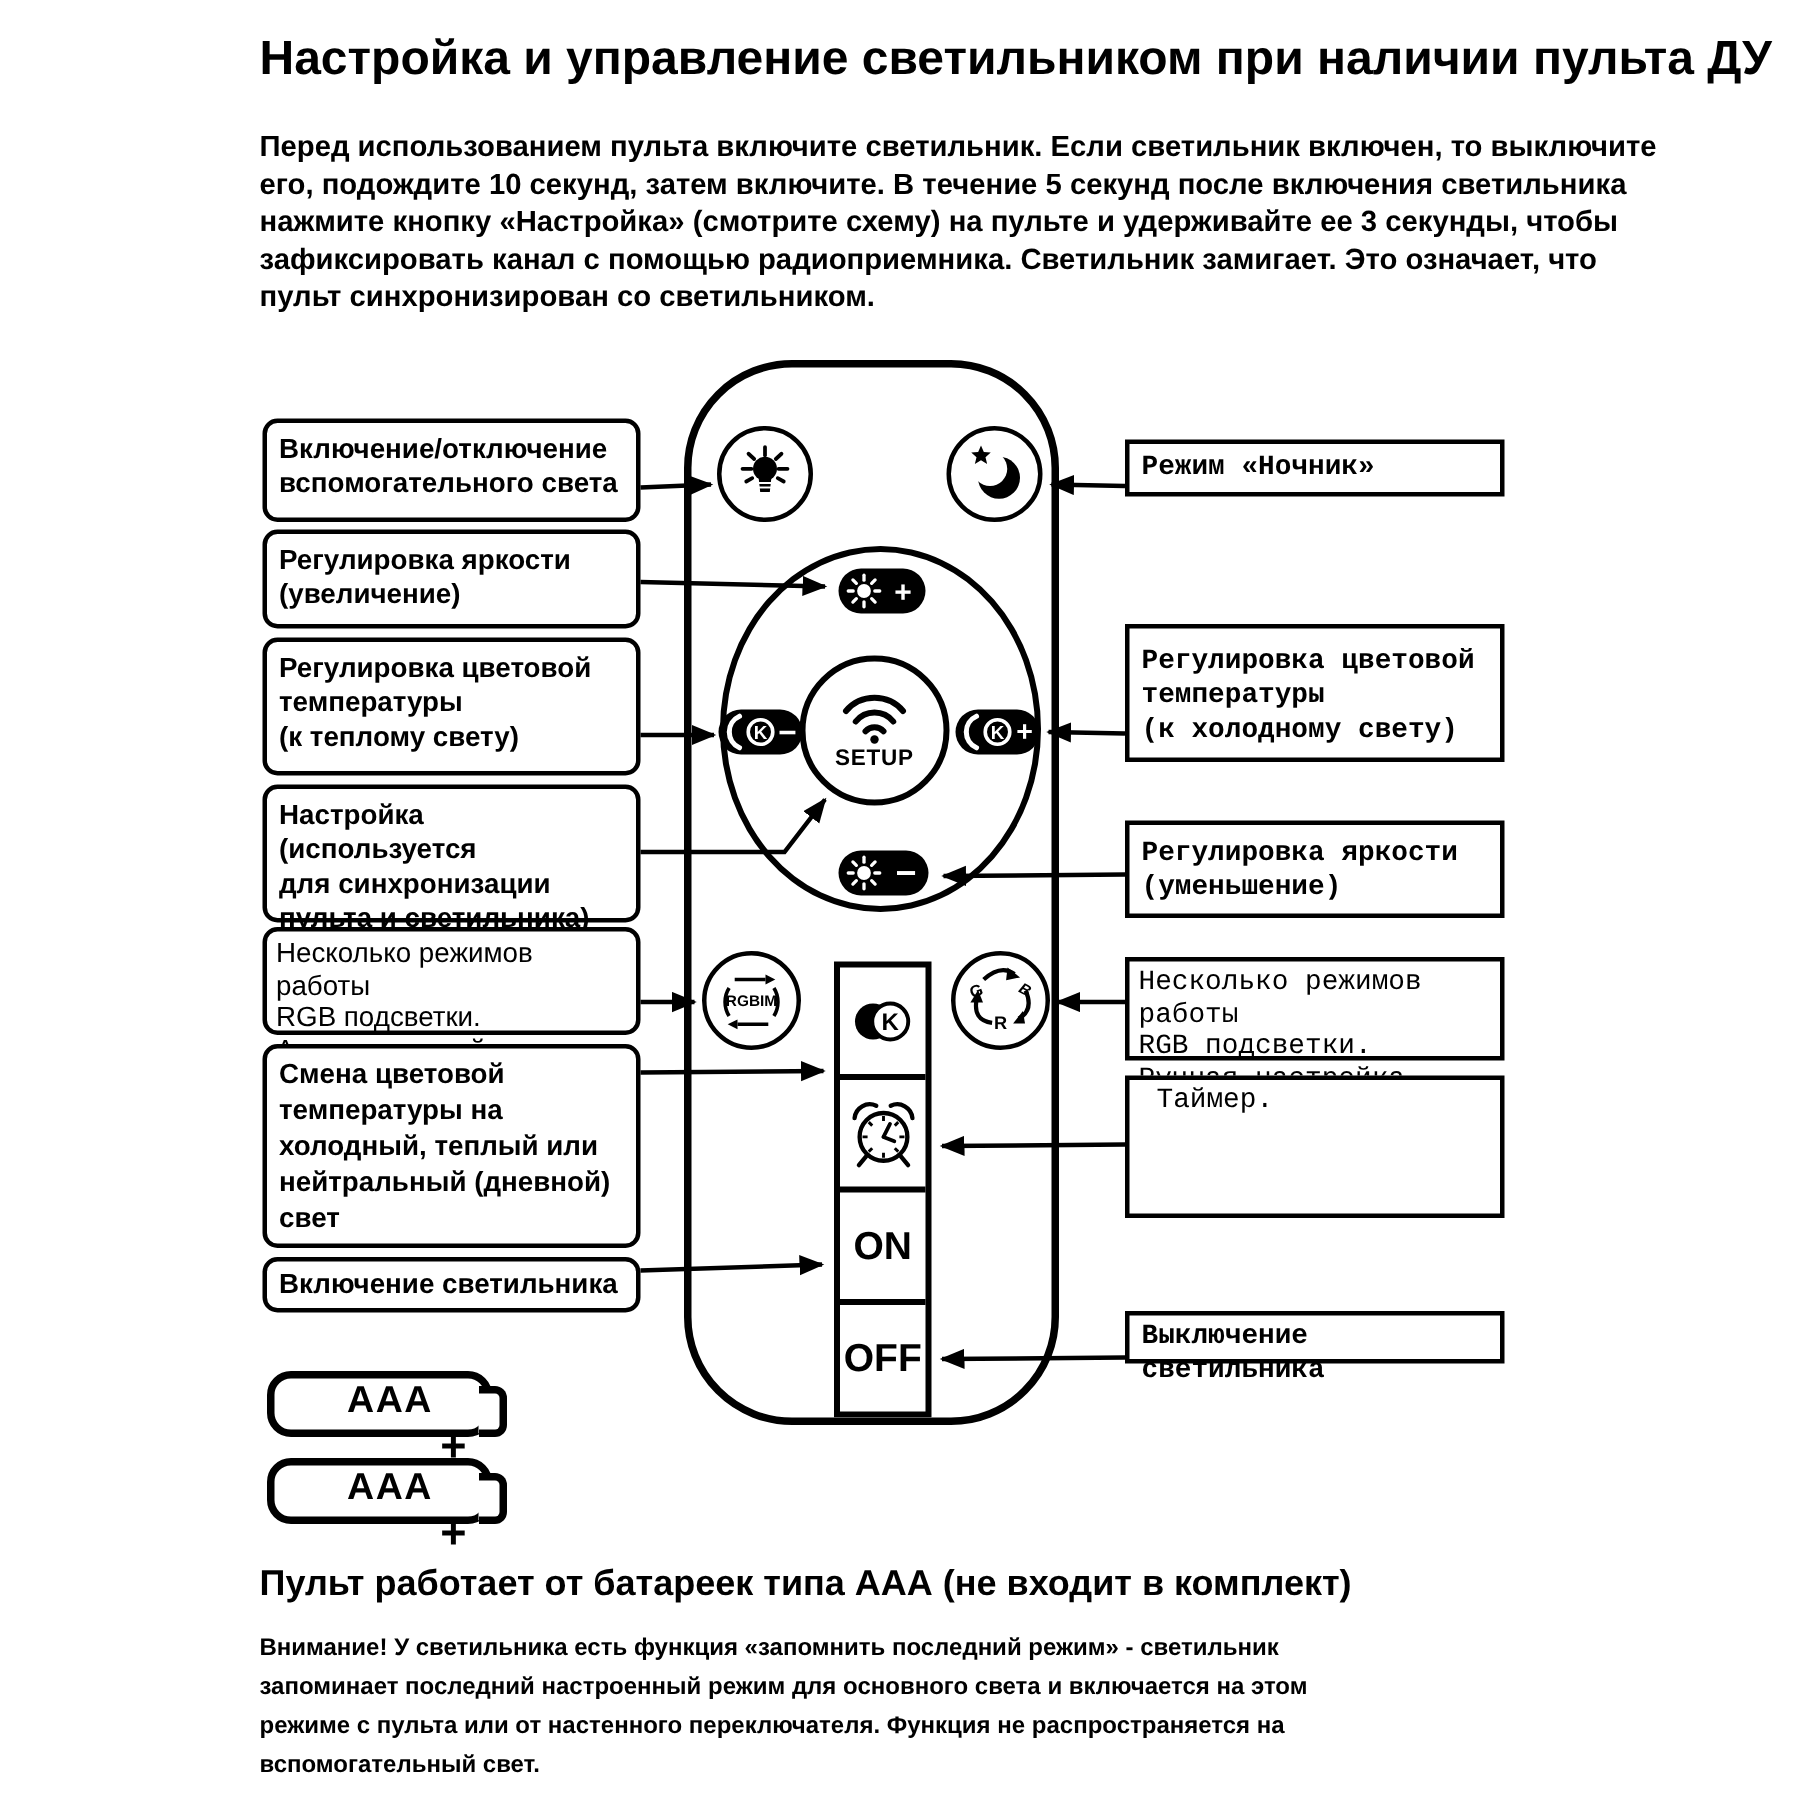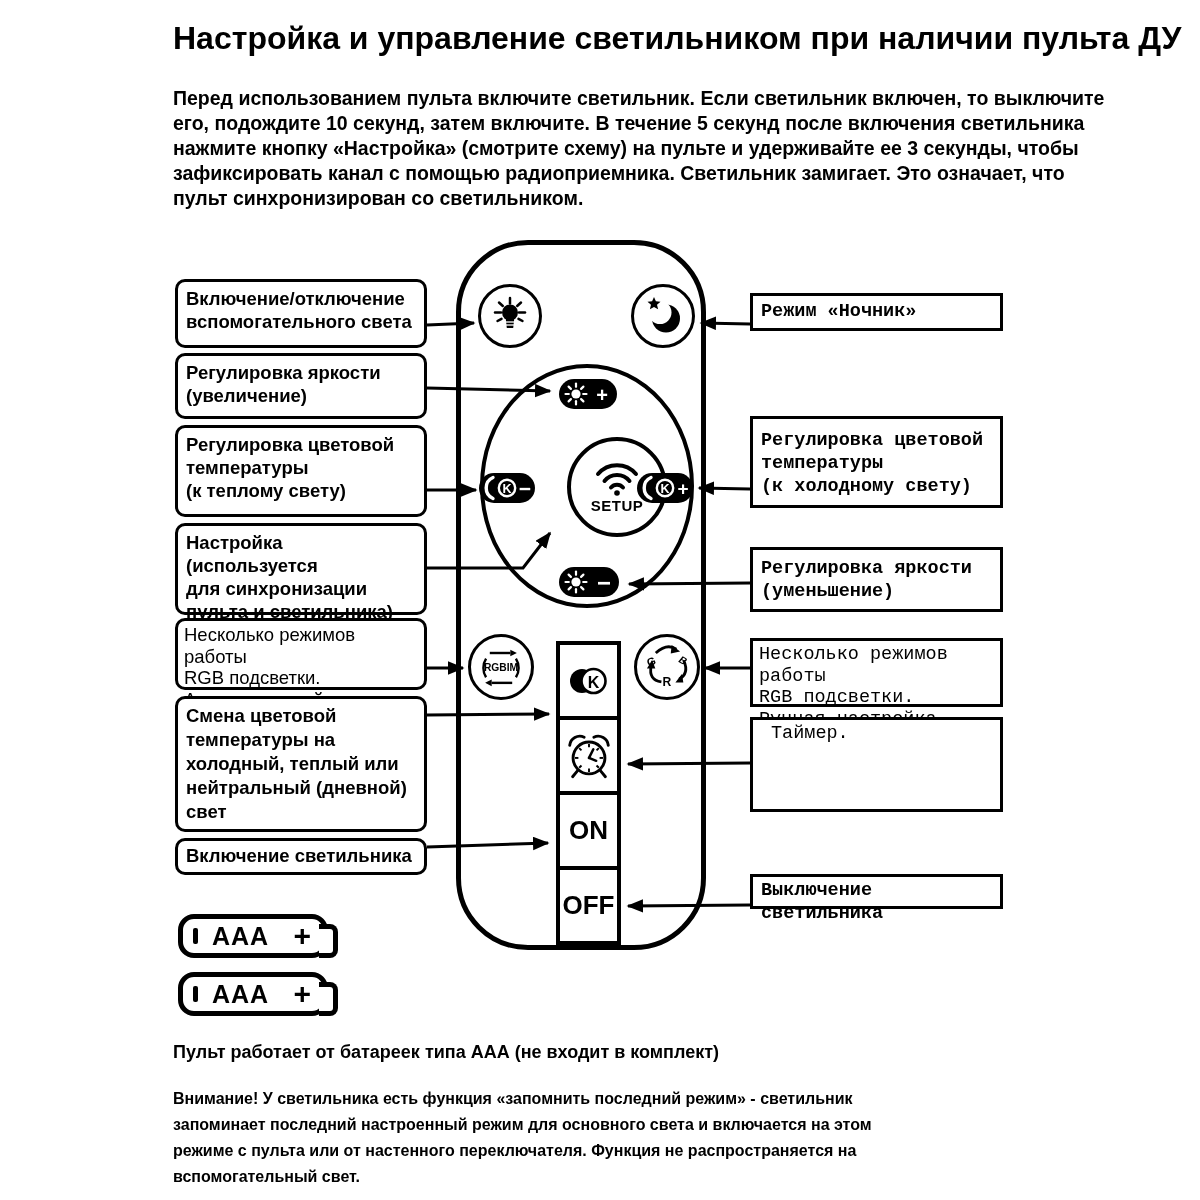--- a/index.html
+++ b/index.html
@@ -2,48 +2,48 @@
 <html><head>
 <meta charset="utf-8">
 <style>
   html,body{margin:0;padding:0;background:#fff;}
   #page{position:relative;width:1200px;height:1200px;background:#fff;overflow:hidden;
         font-family:"Liberation Sans",sans-serif;color:#000;}
   .abs{position:absolute;box-sizing:border-box;}
   #title{left:173px;top:20px;width:1010px;font-size:32px;font-weight:bold;}
   .para{white-space:pre-line;font-weight:bold;}
   #intro{left:173px;top:86px;width:1010px;font-size:19.5px;line-height:25px;}
-  #battery-note{left:173px;top:1042px;width:1010px;font-size:18px;font-weight:bold;}
+  #battery-note{left:173px;top:1042px;width:1010px;font-size:24px;font-weight:bold;}
   #warning{left:173px;top:1086px;width:1010px;font-size:16px;line-height:26px;}
   .box{position:absolute;box-sizing:border-box;border:3px solid #000;background:#fff;
        font-size:18.5px;font-weight:bold;line-height:23px;padding:5px 8px;
        white-space:pre-line;z-index:5;}
   .box.reg{font-weight:400;line-height:21.5px;padding:3px 6px;}
   .lbox{left:175px;width:252px;border-radius:10px;}
   .rbox{left:750px;width:253px;font-family:Liberation Mono, monospace;}
   
   .remote-body{left:456px;top:240px;width:250px;height:710px;border:5px solid #000;
                border-radius:72px;background:#fff;z-index:1;}
   .bigellipse{left:480px;top:364px;width:214px;height:244px;border:4px solid #000;
               border-radius:50%;z-index:2;}
   .cbtn{border:3.5px solid #000;border-radius:50%;background:#fff;z-index:3;
         display:flex;align-items:center;justify-content:center;}
   .pill{background:#000;border-radius:15px;z-index:3;display:flex;align-items:center;justify-content:center;}
-  #setup-btn{left:567px;top:437px;width:100px;height:100px;border:4px solid #000;border-radius:50%;
+  #setup-btn{left:533px;top:437px;width:100px;height:100px;border:4px solid #000;border-radius:50%;
              background:#fff;z-index:3;display:flex;flex-direction:column;align-items:center;
              justify-content:center;gap:1px;}
   #setup-label{font-size:15px;font-weight:bold;letter-spacing:0.5px;}
   #strip{left:556px;top:641px;width:65px;height:304px;border:4px solid #000;background:#fff;
          z-index:3;display:flex;flex-direction:column;}
   .cell{flex:1;display:flex;align-items:center;justify-content:center;}
   .cell + .cell{border-top:4px solid #000;}
   .onoff{font-size:26px;font-weight:bold;}
   
   .battery{left:178px;width:150px;height:44px;border:5.5px solid #000;border-radius:16px;
-           background:#fff;z-index:3;display:flex;align-items:center;}
+           background:#fff;z-index:3;display:flex;align-items:center;flex-direction:column;}
   .bat-bar{width:5px;height:16px;background:#000;margin-left:10px;border-radius:2px;}
   .bat-type{font-size:25px;font-weight:bold;margin-left:14px;letter-spacing:1px;}
   .bat-plus{font-size:30px;font-weight:bold;margin-left:auto;margin-right:12px;}
   .bat-tab{position:absolute;right:-15px;top:50%;margin-top:-12px;width:14px;height:24px;
            border:5.5px solid #000;border-left:none;border-radius:0 8px 8px 0;background:#fff;}
   svg{display:block;}
   #arrows{position:absolute;left:0;top:0;z-index:10;pointer-events:none;}
 </style>
 </head>
 <body>

